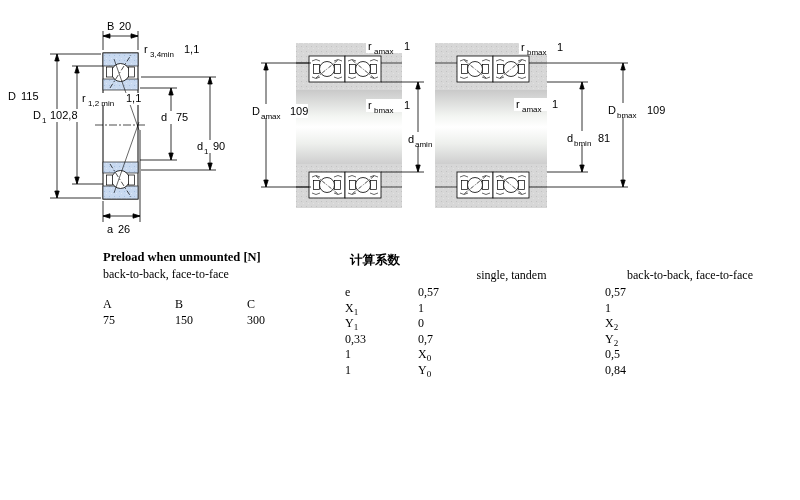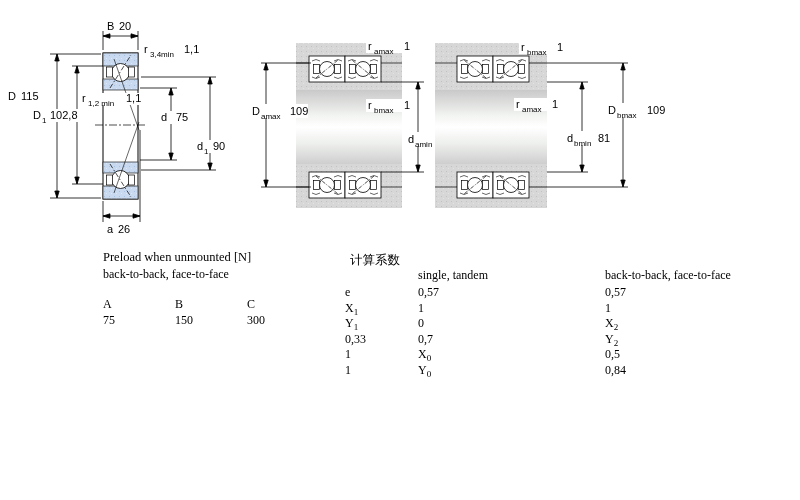--- a/index.html
+++ b/index.html
@@ -2,28 +2,28 @@
 <html><head>
 <meta charset="utf-8">
 <style>
   html,body{margin:0;padding:0;background:#fff;}
   #page{position:relative;width:800px;height:500px;background:#ffffff;overflow:hidden;
         font-family:"Liberation Serif",serif;color:#000;}
   svg{position:absolute;left:0;top:0;}
   svg text{font-family:"Liberation Sans",sans-serif;font-size:11px;fill:#000;}
   svg text.sub{font-size:8px;}
   .tblock{position:absolute;font-size:12px;line-height:14px;}
-  .btitle{font-weight:normal;font-size:12.5px;}
+  .btitle{font-weight:bold;font-size:12.5px;}
   .pl-grid{position:absolute;left:103px;top:297px;display:grid;
            grid-template-columns:72px 72px 72px;grid-auto-rows:15.5px;font-size:12px;}
-  .fx-title{position:absolute;left:350px;top:252px;font-weight:normal;font-size:12.5px;
+  .fx-title{position:absolute;left:350px;top:252px;font-weight:bold;font-size:12.5px;
             font-family:"Liberation Sans",sans-serif;}
   .fx-grid{position:absolute;left:345px;top:268px;display:grid;
            grid-template-columns:73px 187px 170px;font-size:12px;}
-  .fx-grid .hdr{height:17px;}
+  .fx-grid .hdr{height:17px;text-align:center;}
   .fx-grid .cell{height:15.5px;}
   sub{font-size:9px;}
 </style>
 </head>
 <body>
 
 <div id="page">
 
 <svg width="800" height="250" viewBox="0 0 800 250">
   <defs>

